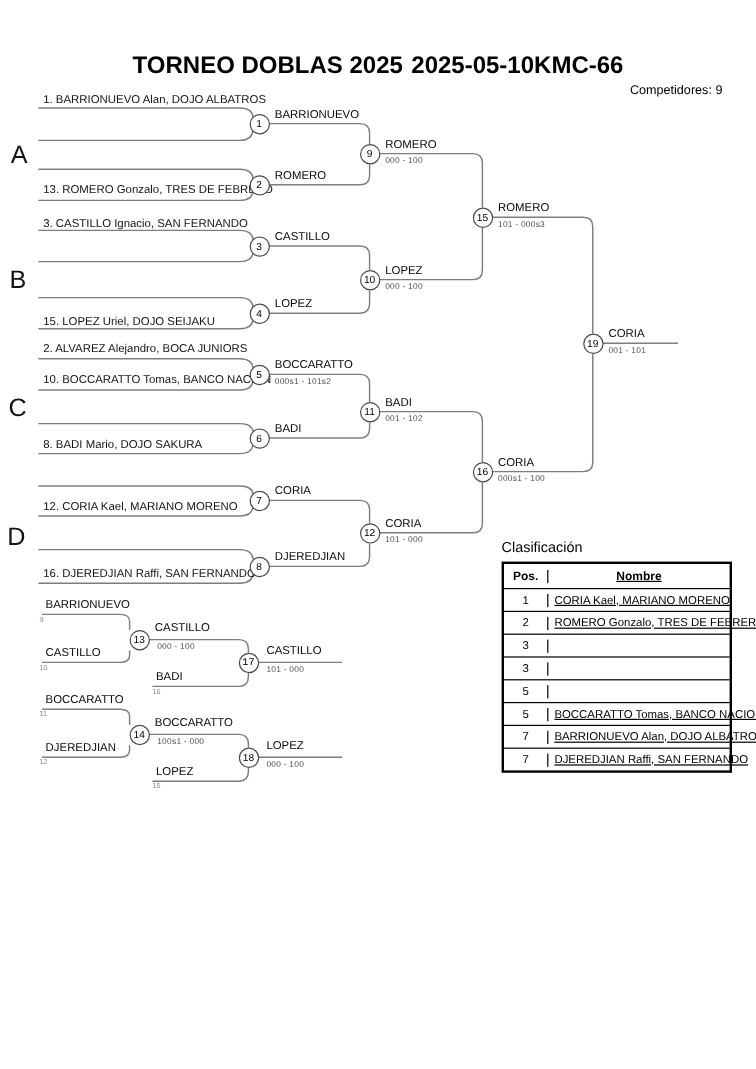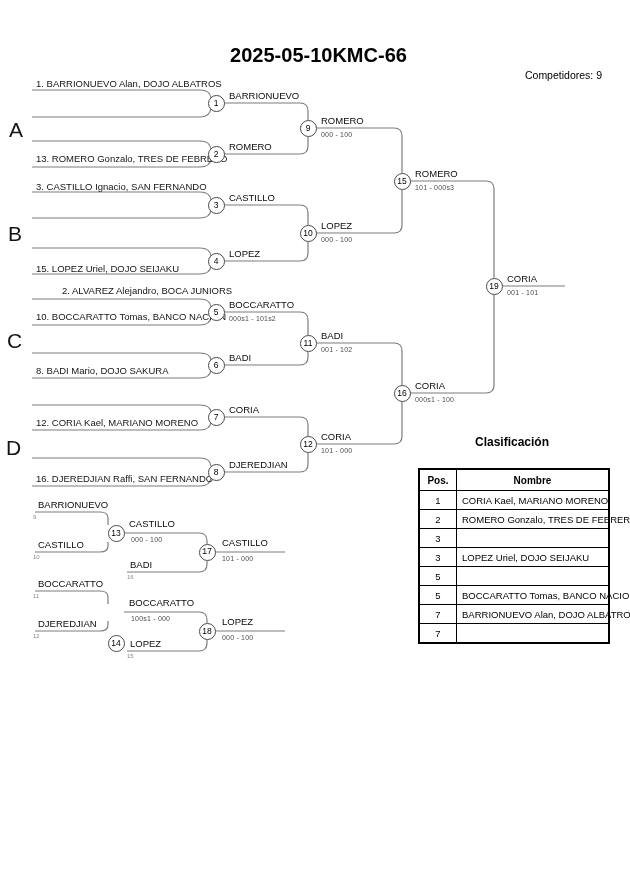--- a/index.html
+++ b/index.html
@@ -22,30 +22,30 @@
   .ref{font-size:6px;color:#8a8a8a;}
   .badge{
     width:17px;height:17px;border:1px solid #4a4a4a;border-radius:50%;
     background:#fff;box-sizing:border-box;
     display:flex;align-items:center;justify-content:center;
     font-size:8.5px;line-height:1;z-index:3;
   }
   svg.lines{position:absolute;left:0;top:0;z-index:1;}
   .abs{z-index:2;}
   
-  .clasif-title{left:418px;top:436px;width:188px;text-align:center;
-    font-size:12px;font-weight:bold;}
+  .clasif-title{left:418px;top:450px;width:188px;
+    font-size:12px;font-weight:normal;}
   .clasif{position:absolute;left:418px;top:468px;width:188px;
     border:2px solid #000;background:#fff;z-index:2;}
-  .c-row{display:flex;height:18px;border-top:1px solid #000;}
+  .c-row{display:flex;height:18px;border-top:1px solid #000;align-items:center;}
   .c-row.header{height:20px;border-top:none;font-weight:bold;}
   .c-pos{width:36px;flex-shrink:0;border-right:1px solid #000;
     display:flex;align-items:center;justify-content:center;font-size:9.5px;}
   .c-name{flex:1;display:flex;align-items:center;padding-left:5px;
-    font-size:9.5px;white-space:nowrap;overflow:visible;}
+    font-size:9.5px;white-space:nowrap;overflow:visible;text-decoration:underline;}
   .c-row.header .c-pos,.c-row.header .c-name{font-size:10px;justify-content:center;padding-left:0;}
 </style>
 </head>
 <body>
 
 <svg class="lines" width="630" height="891" viewBox="0 0 630 891">
   <g fill="none" stroke="#7d7d7d" stroke-width="1.2">
 
     <path d="M32,90 H200 Q210,90 211,98 M32,117 H200 Q210,117 211,108
              M32,141 H200 Q210,141 211,149 M32,167 H200 Q210,167 211,159
@@ -82,35 +82,36 @@
 
     <path d="M35,591 H100 Q108,591 108,597 V604
              M35,631 H100 Q108,631 108,625 V621
              M124,612 H199 Q207,612 207,620 V623
              M127,651 H199 Q207,651 207,643 V640
              M215,631 H285"></path>
   </g>
 </svg>
 
 <div class="abs title-row">
+  <span>TORNEO DOBLAS 2025</span>
   <span class="t-date">2025-05-10</span>
   <span class="t-cat">KMC-66</span>
 </div>
 <div class="abs competitors">Competidores: 9</div>
 
 <div class="abs group" style="left:9px;top:119px;">A</div>
 <div class="abs group" style="left:8px;top:223px;">B</div>
 <div class="abs group" style="left:7px;top:330px;">C</div>
 <div class="abs group" style="left:6px;top:437px;">D</div>
 
 <div class="abs seed" style="left:36px;top:79px;">1. BARRIONUEVO Alan, DOJO ALBATROS</div>
 <div class="abs seed" style="left:36px;top:154px;">13. ROMERO Gonzalo, TRES DE FEBRERO</div>
 <div class="abs seed" style="left:36px;top:182px;">3. CASTILLO Ignacio, SAN FERNANDO</div>
 <div class="abs seed" style="left:36px;top:264px;">15. LOPEZ Uriel, DOJO SEIJAKU</div>
-<div class="abs seed" style="left:36px;top:286px;margin-left:26px;">2. ALVAREZ Alejandro, BOCA JUNIORS</div>
+<div class="abs seed" style="left:36px;top:286px;">2. ALVAREZ Alejandro, BOCA JUNIORS</div>
 <div class="abs seed" style="left:36px;top:312px;">10. BOCCARATTO Tomas, BANCO NACION</div>
 <div class="abs seed" style="left:36px;top:366px;">8. BADI Mario, DOJO SAKURA</div>
 <div class="abs seed" style="left:36px;top:418px;">12. CORIA Kael, MARIANO MORENO</div>
 <div class="abs seed" style="left:36px;top:474px;">16. DJEREDJIAN Raffi, SAN FERNANDO</div>
 
 <div class="abs wname" style="left:229px;top:91px;">BARRIONUEVO</div>
 <div class="abs wname" style="left:229px;top:142px;">ROMERO</div>
 <div class="abs wname" style="left:229px;top:193px;">CASTILLO</div>
 <div class="abs wname" style="left:229px;top:249px;">LOPEZ</div>
 <div class="abs wname" style="left:229px;top:300px;">BOCCARATTO</div>
@@ -161,21 +162,21 @@
 <div class="abs wname" style="left:130px;top:560px;">BADI</div>
 <div class="abs ref" style="left:127px;top:574px;">16</div>
 <div class="abs badge" style="left:198.5px;top:543.5px;font-family:Liberation Mono, monospace;">17</div>
 <div class="abs wname" style="left:222px;top:538px;">CASTILLO</div>
 <div class="abs score" style="left:222px;top:555px;">101 - 000</div>
 
 <div class="abs wname" style="left:38px;top:579px;">BOCCARATTO</div>
 <div class="abs ref" style="left:33px;top:593px;">11</div>
 <div class="abs wname" style="left:38px;top:619px;">DJEREDJIAN</div>
 <div class="abs ref" style="left:33px;top:633px;">12</div>
-<div class="abs badge" style="left:107.5px;top:635px;">14</div>
+<div class="abs badge" style="left:107.5px;top:604px;">14</div>
 <div class="abs wname" style="left:129px;top:598px;">BOCCARATTO</div>
 <div class="abs score" style="left:131px;top:615px;">100s1 - 000</div>
 <div class="abs wname" style="left:130px;top:639px;">LOPEZ</div>
 <div class="abs ref" style="left:127px;top:653px;">15</div>
 <div class="abs badge" style="left:198.5px;top:622.5px;text-align:center;">18</div>
 <div class="abs wname" style="left:222px;top:617px;">LOPEZ</div>
 <div class="abs score" style="left:222px;top:634px;">000 - 100</div>
 
 <div class="abs clasif-title">Clasificación</div>
 <div class="clasif">
@@ -189,29 +190,29 @@
   </div>
   <div class="c-row">
     <div class="c-pos">2</div>
     <div class="c-name">ROMERO Gonzalo, TRES DE FEBRERO</div>
   </div>
   <div class="c-row">
     <div class="c-pos">3</div>
   </div>
   <div class="c-row">
     <div class="c-pos">3</div>
-    <div class="c-name">LOPEZ Uriel, DOJO SEIJAKU</div>
   </div>
   <div class="c-row">
     <div class="c-pos">5</div>
   </div>
   <div class="c-row">
     <div class="c-pos">5</div>
     <div class="c-name">BOCCARATTO Tomas, BANCO NACION</div>
   </div>
   <div class="c-row">
     <div class="c-pos">7</div>
     <div class="c-name">BARRIONUEVO Alan, DOJO ALBATROS</div>
   </div>
   <div class="c-row">
     <div class="c-pos">7</div>
+    <div class="c-name">DJEREDJIAN Raffi, SAN FERNANDO</div>
   </div>
 </div>
 
 </body></html>

